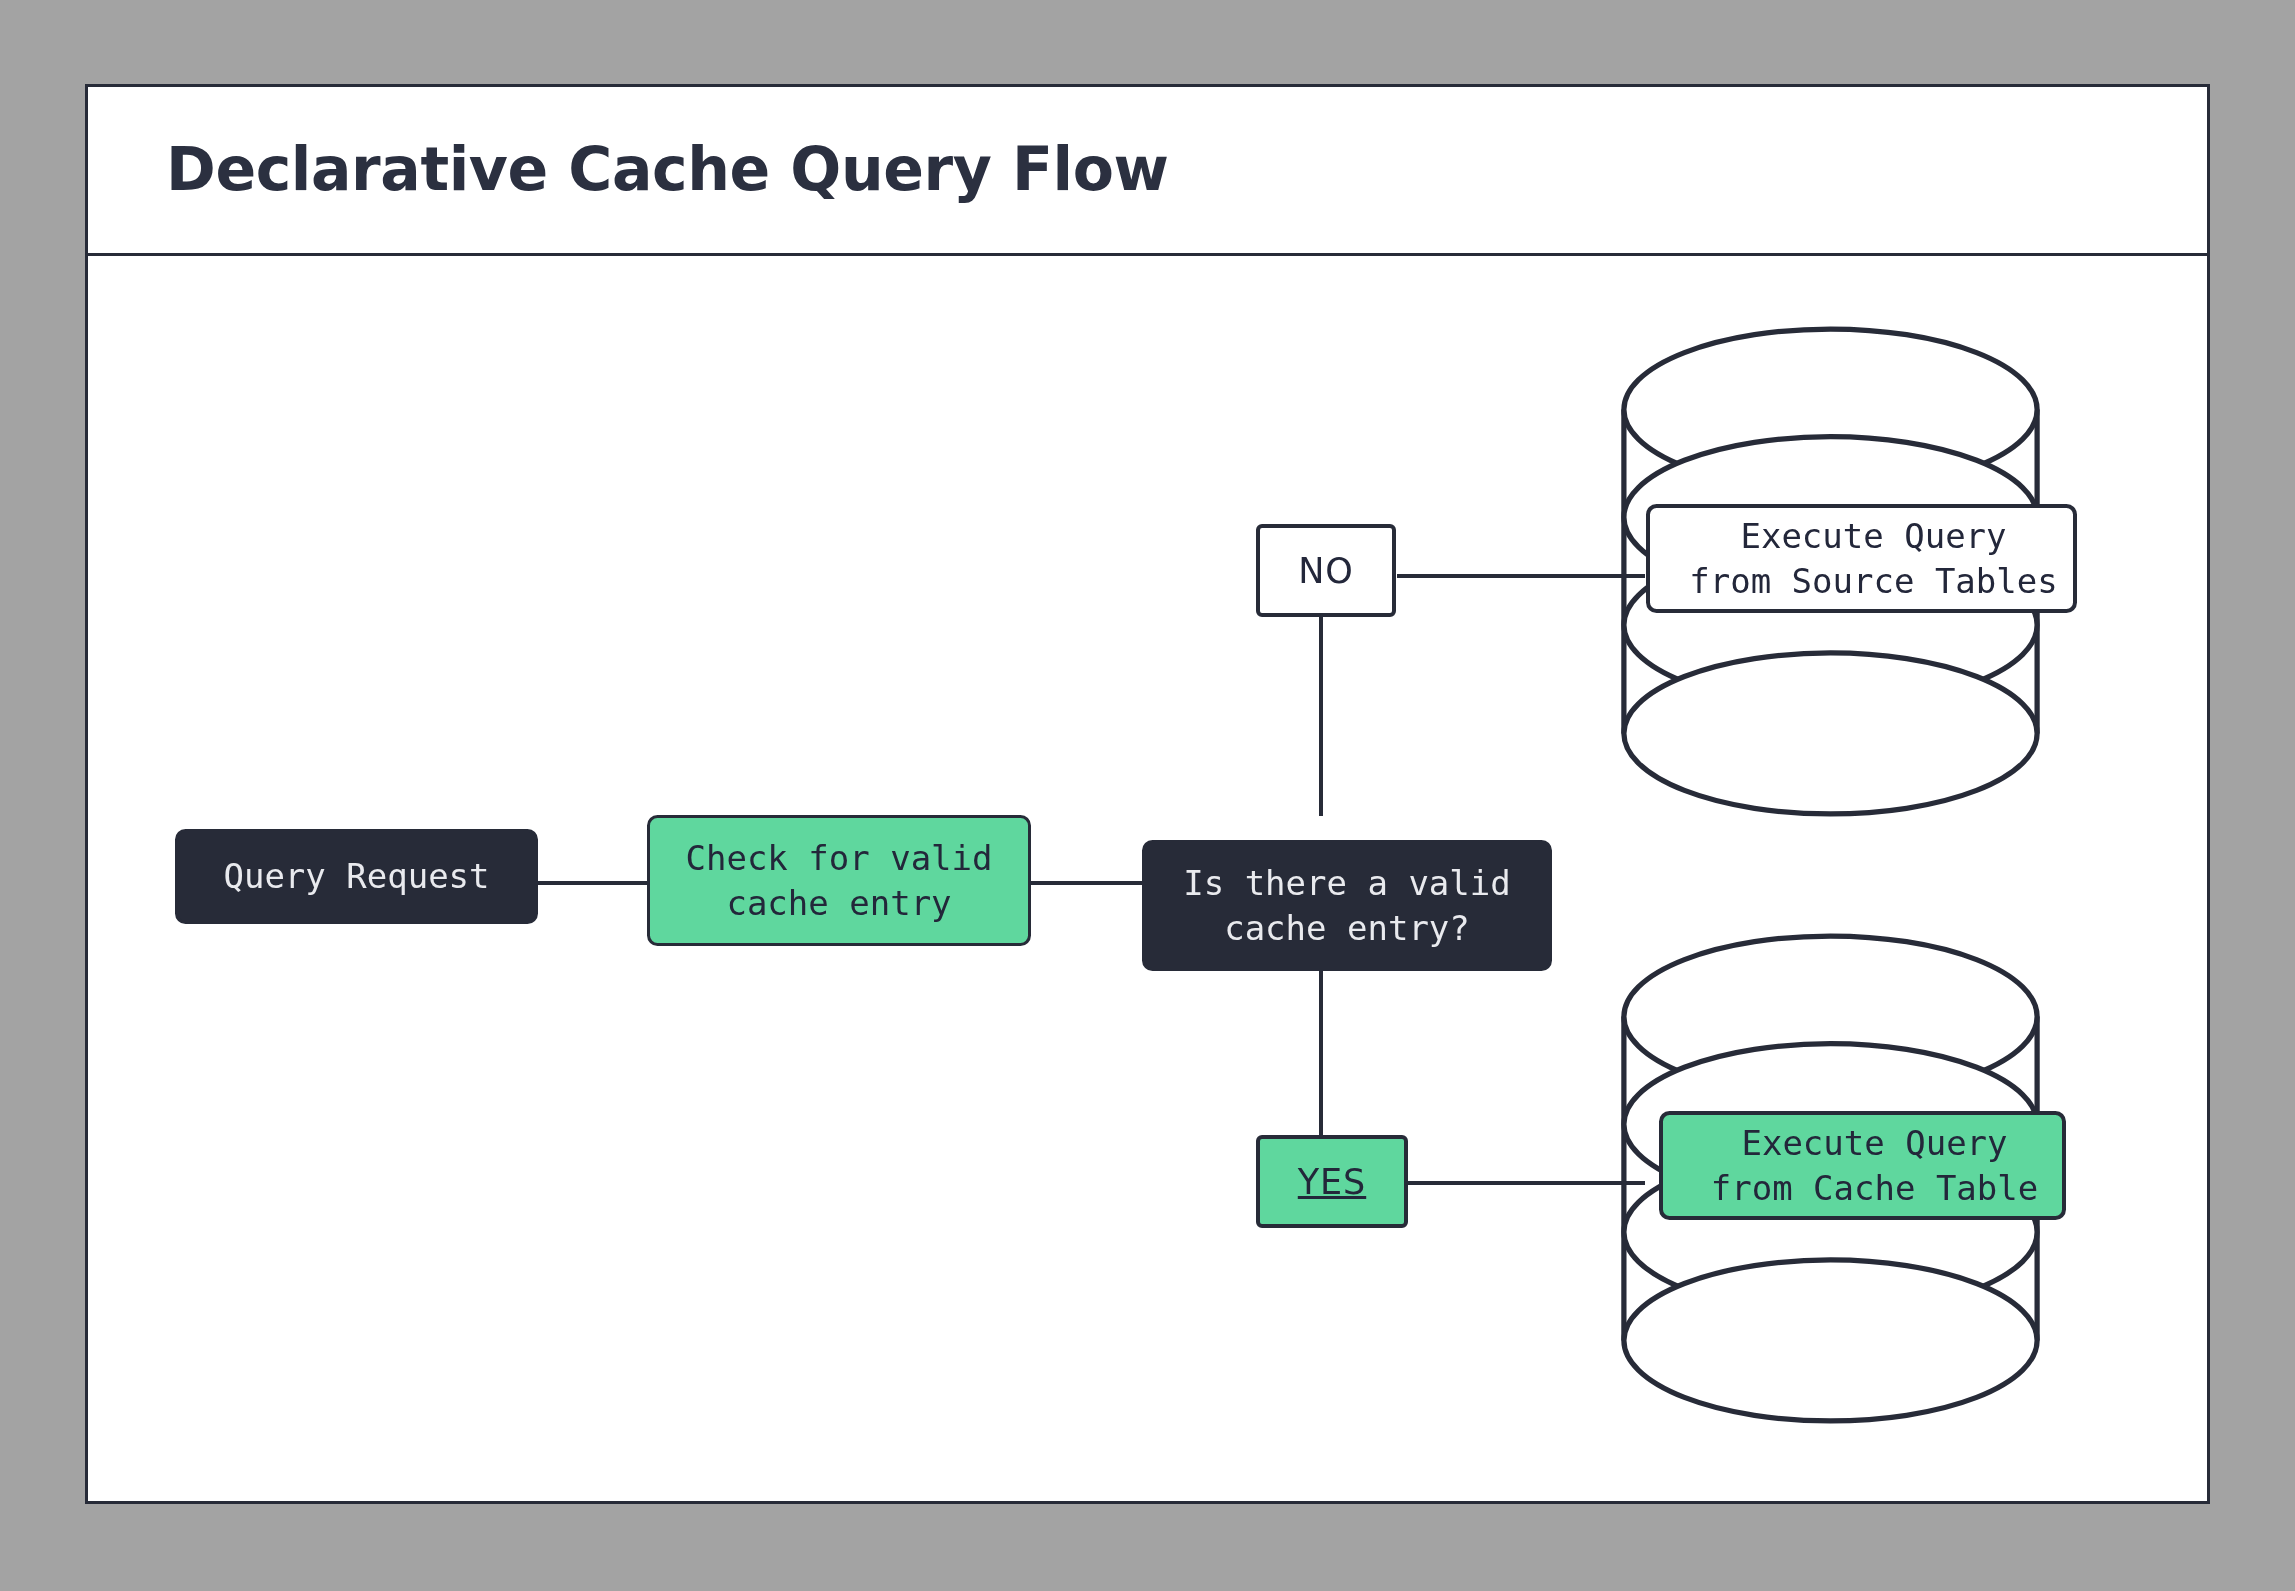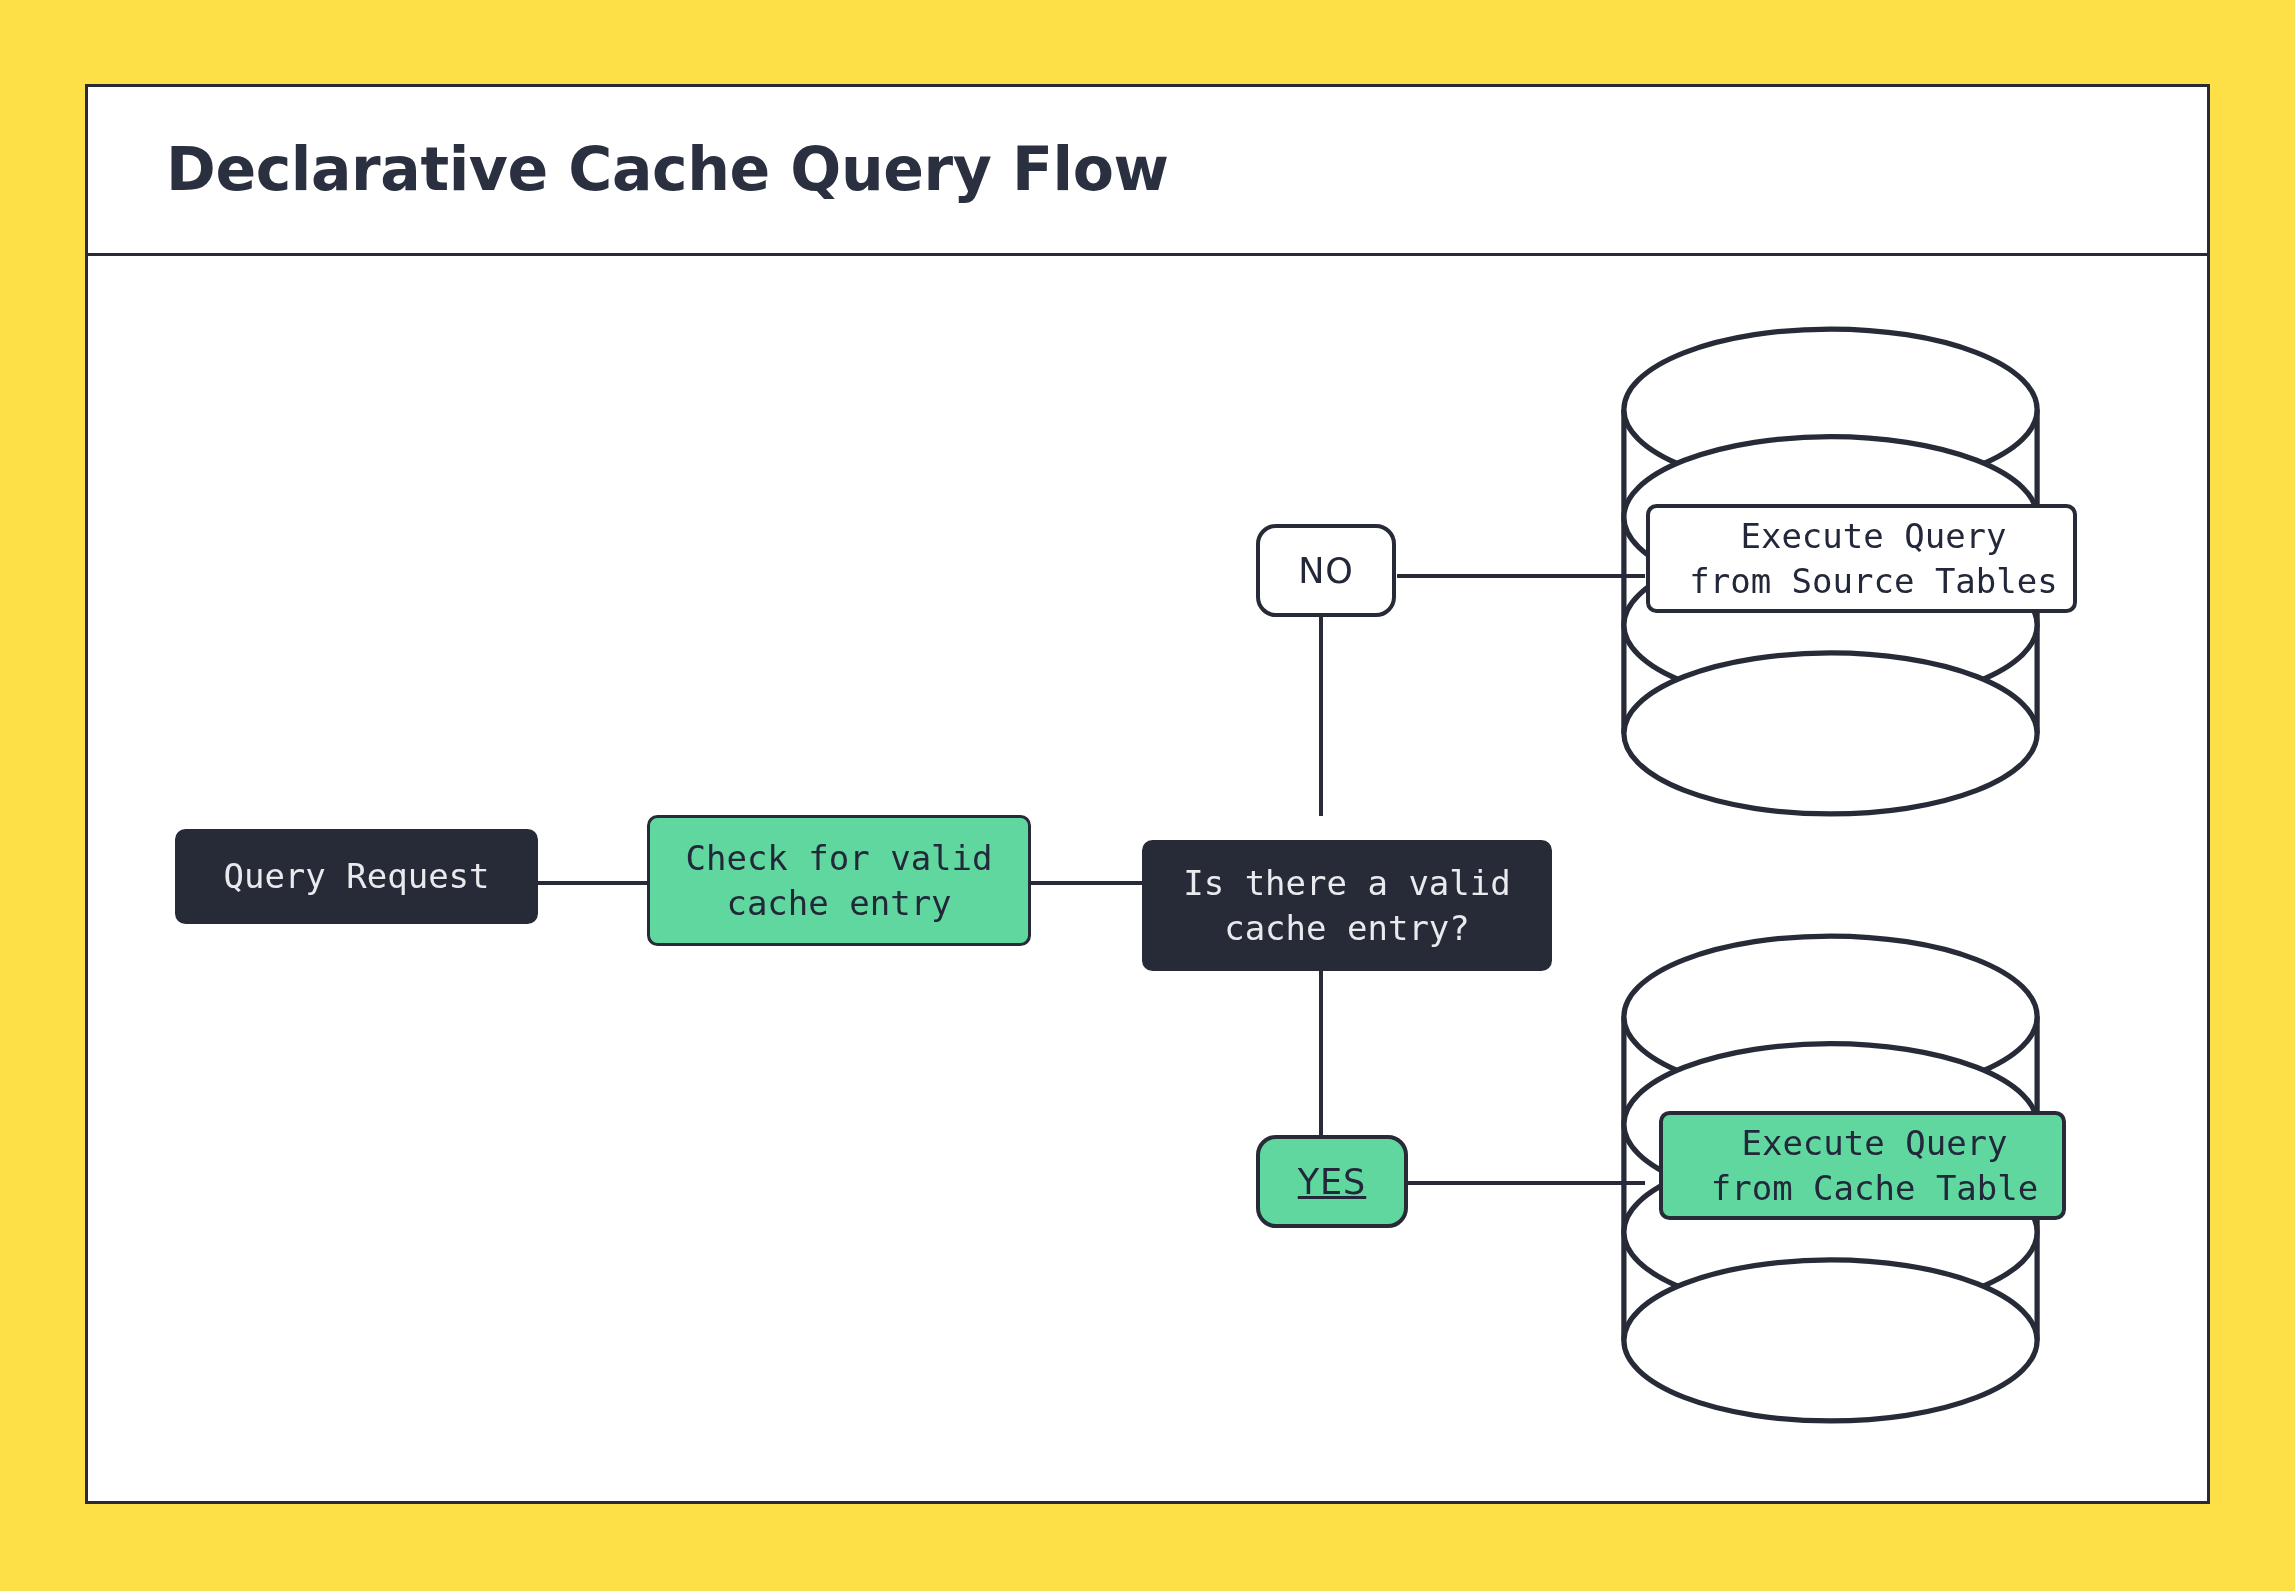--- a/index.html
+++ b/index.html
@@ -12,21 +12,21 @@
     width: 2295px;
     height: 1591px;
     font-family: "DejaVu Sans", sans-serif;
     overflow: hidden;
   }
 
   #canvas {
     position: relative;
     width: 2295px;
     height: 1591px;
-    background: #fde047;
+    background: #a3a3a3;
   }
 
   
   .frame {
     position: absolute;
     left: 85px;
     top: 84px;
     width: 2125px;
     height: 1420px;
     border: 3.5px solid #272b38;
@@ -82,21 +82,21 @@
 
   
   .chip {
     position: absolute;
     box-sizing: border-box;
     display: flex;
     align-items: center;
     justify-content: center;
     font-family: "DejaVu Sans", sans-serif;
     font-size: 35px;
-    border-radius: 20px;
+    border-radius: 6px;
     border: 4.4px solid #272b38;
     letter-spacing: 0.9px;
   }
   .chip.white { background: #ffffff; color: #23273a; }
   .chip.green { background: #5fd79e; color: #23273a; }
 
   
   .edge {
     position: absolute;
     background: #272b38;

